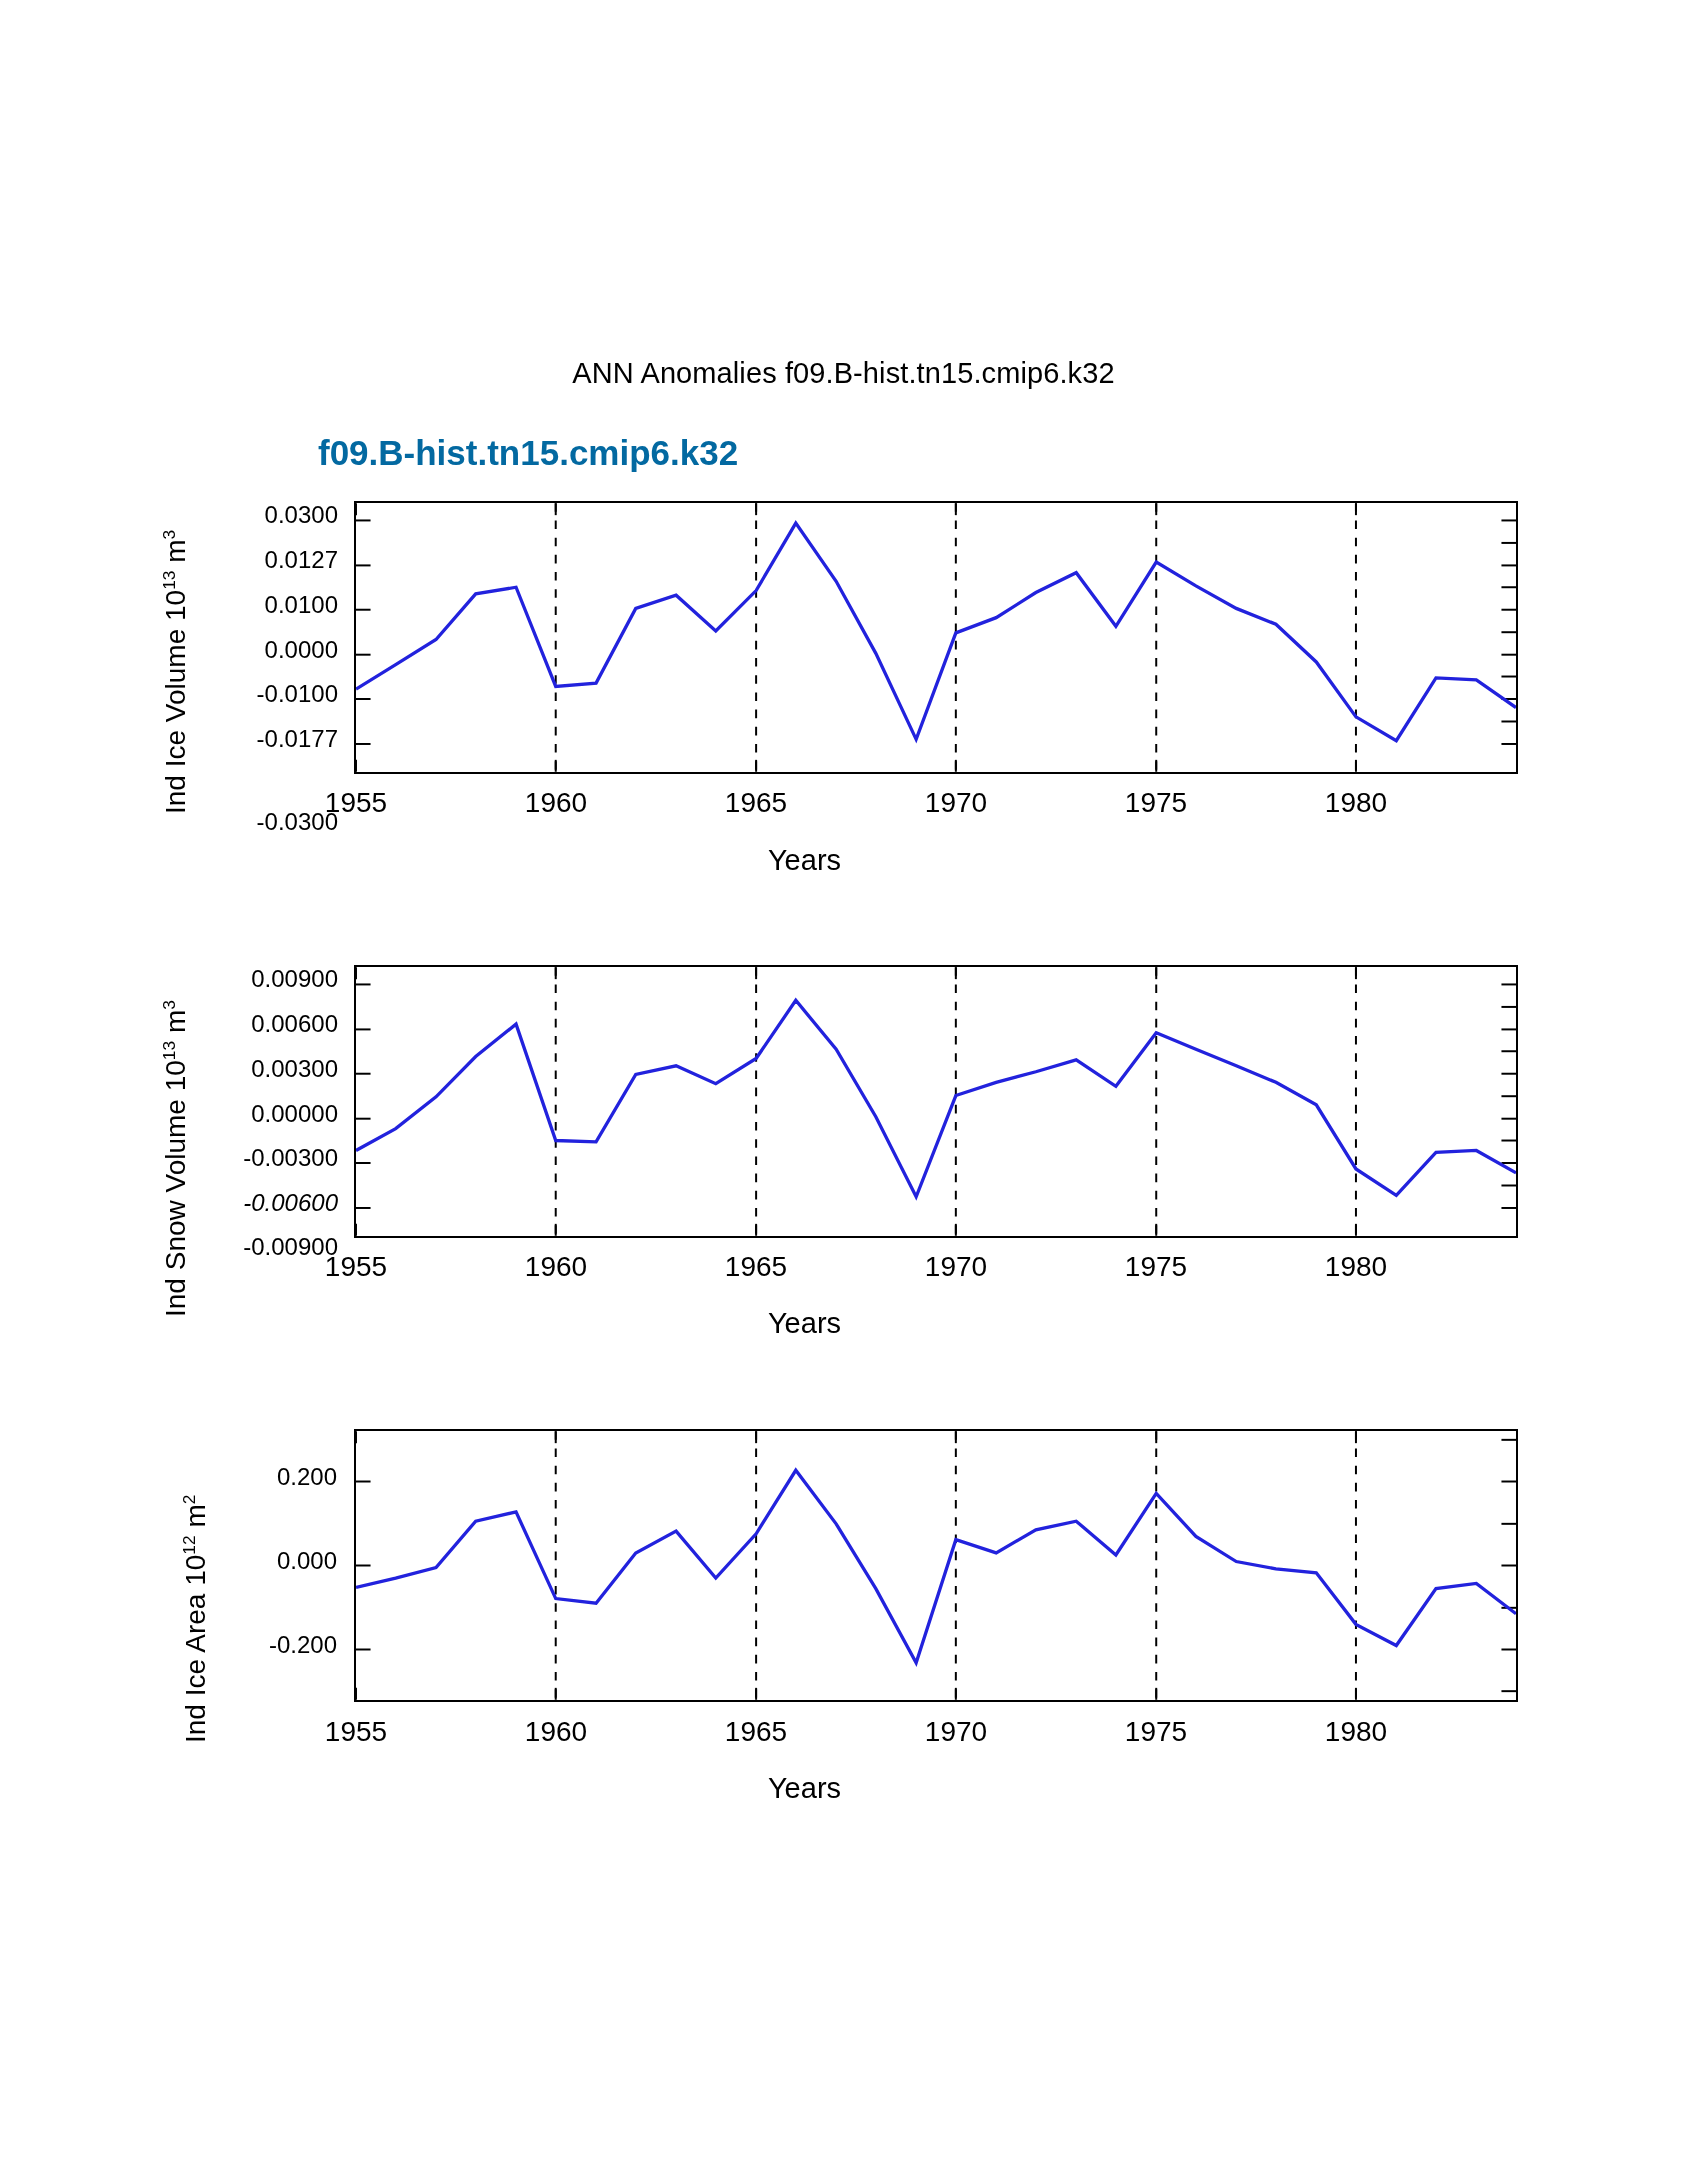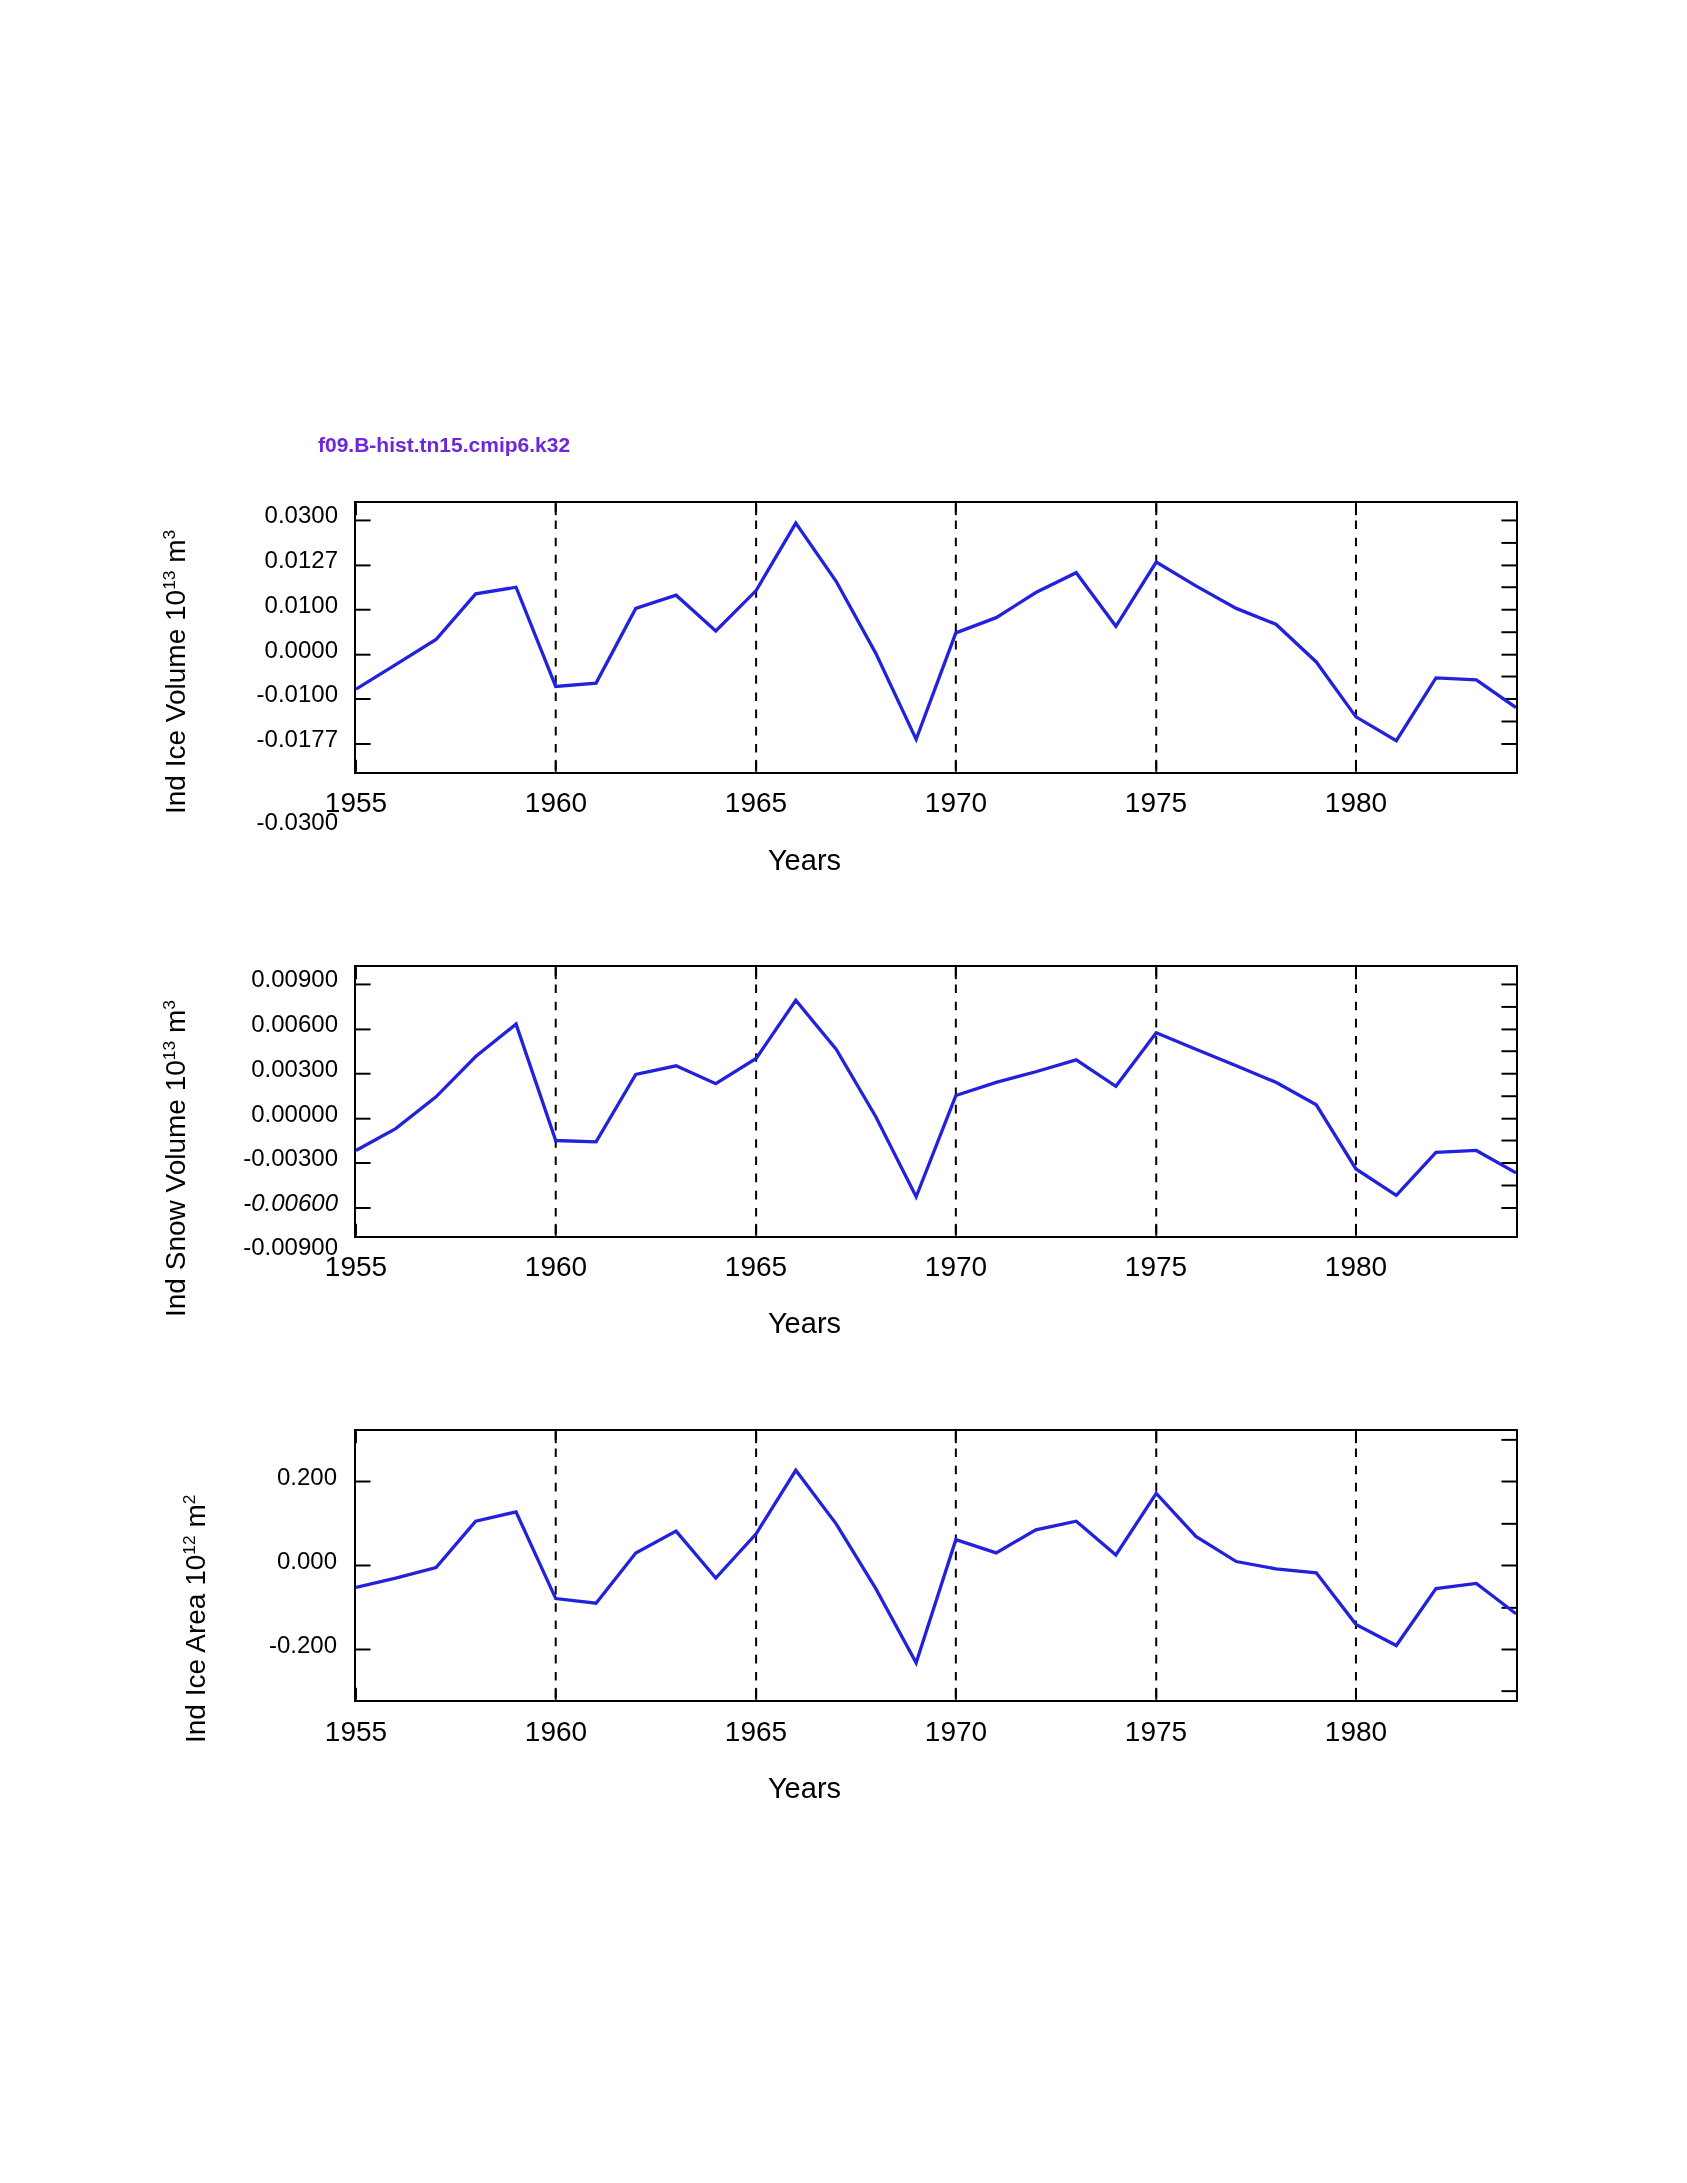--- a/index.html
+++ b/index.html
@@ -29,23 +29,23 @@
     width: 1687px;
     text-align: center;
     font-size: 29px;
     letter-spacing: 0.1px;
   }
 
   .case-label {
     position: absolute;
     left: 318px;
     top: 433px;
-    font-size: 21px;
+    font-size: 35px;
     font-weight: bold;
-    color: #6d28d9;
+    color: #0369a1;
     white-space: nowrap;
   }
 
   
   .panel {
     position: absolute;
     left: 0;
     width: 1687px;
   }
   .plot-frame {
@@ -83,20 +83,21 @@
     font-size: 0.62em;
     vertical-align: super;
   }
   svg { display: block; }
 </style>
 </head>
 <body>
 
 <div id="page">
 
+  <div class="main-title">ANN Anomalies f09.B-hist.tn15.cmip6.k32</div>
 
   <div class="case-label">f09.B-hist.tn15.cmip6.k32</div>
 
   <div class="panel">
     <div class="ylabel" style="left:159px; top:814px;">
       <span>Ind Ice Volume 10</span><span class="sup">13</span><span> m</span><span class="sup">3</span>
     </div>
 
     <div class="plot-frame" style="left:354px; top:501px; width:1164px; height:273px;">
       <svg width="1160" height="269" viewBox="0 0 1754 406">

